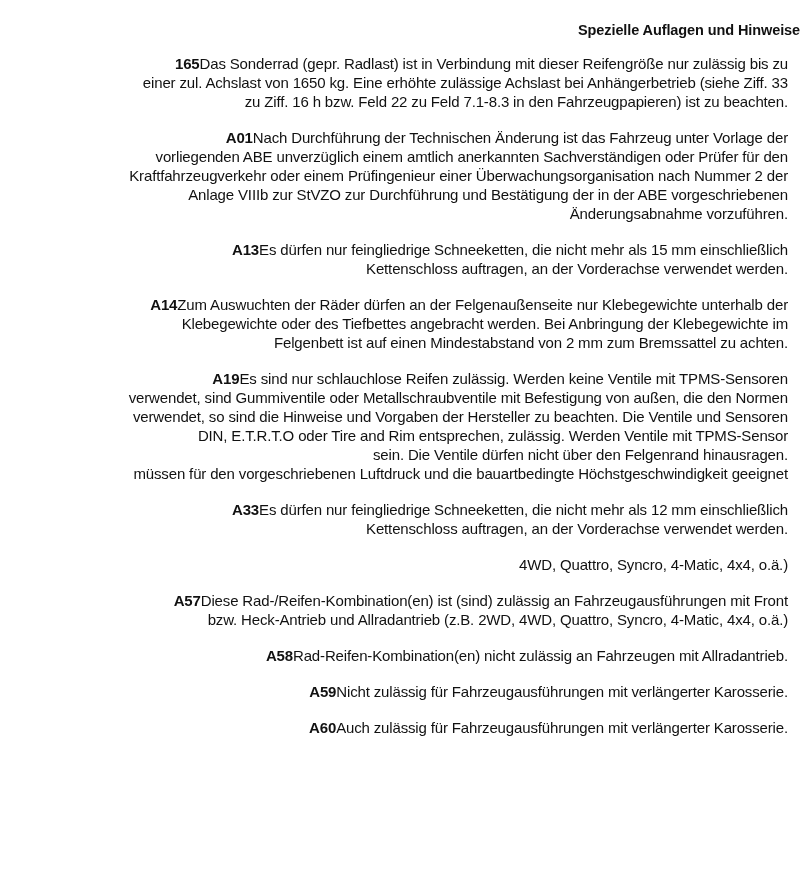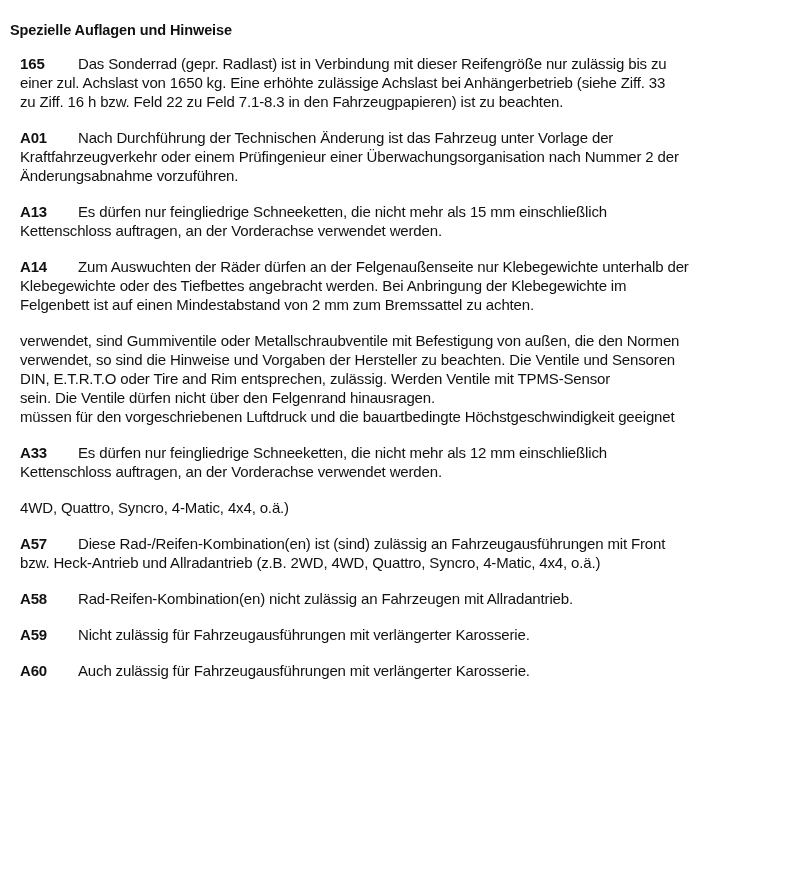--- a/index.html
+++ b/index.html
@@ -10,23 +10,24 @@
     body {
       width: 803px;
       height: 875px;
       overflow: hidden;
       position: relative;
       font-family: "Liberation Sans", sans-serif;
       color: #111111;
     }
     .page {
       position: absolute;
-      left: 8px;
+      left: 20px;
       top: 20px;
       width: 780px;
+      text-align: right;
     }
     .title {
       font-weight: bold;
       font-size: 14.5px;
       line-height: 20px;
       margin: 0 0 14px 2px;
       letter-spacing: -0.1px;
     }
     .note {
       font-size: 15px;
@@ -50,33 +51,36 @@
 <div class="page">
   <div class="title">Spezielle Auflagen und Hinweise</div>
   <div id="notes">
       <div class="note">
         <span class="line"><span class="code">165</span><span>Das Sonderrad (gepr. Radlast) ist in Verbindung mit dieser Reifengröße nur zulässig bis zu</span></span>
         <span class="line"><span>einer zul. Achslast von 1650 kg. Eine erhöhte zulässige Achslast bei Anhängerbetrieb (siehe Ziff. 33</span></span>
         <span class="line"><span>zu Ziff. 16 h bzw. Feld 22 zu Feld 7.1-8.3 in den Fahrzeugpapieren) ist zu beachten.</span></span>
       </div>
       <div class="note" style="margin-top: 17px;">
         <span class="line"><span class="code">A01</span><span>Nach Durchführung der Technischen Änderung ist das Fahrzeug unter Vorlage der</span></span>
+        <span class="line"><span>vorliegenden ABE unverzüglich einem amtlich anerkannten Sachverständigen oder Prüfer für den</span></span>
         <span class="line"><span>Kraftfahrzeugverkehr oder einem Prüfingenieur einer Überwachungsorganisation nach Nummer 2 der</span></span>
+        <span class="line"><span>Anlage VIIIb zur StVZO zur Durchführung und Bestätigung der in der ABE vorgeschriebenen</span></span>
         <span class="line"><span>Änderungsabnahme vorzuführen.</span></span>
       </div>
       <div class="note" style="margin-top: 17px;">
         <span class="line"><span class="code">A13</span><span>Es dürfen nur feingliedrige Schneeketten, die nicht mehr als 15 mm einschließlich</span></span>
         <span class="line"><span>Kettenschloss auftragen, an der Vorderachse verwendet werden.</span></span>
       </div>
       <div class="note" style="margin-top: 17px;">
         <span class="line"><span class="code">A14</span><span>Zum Auswuchten der Räder dürfen an der Felgenaußenseite nur Klebegewichte unterhalb der</span></span>
         <span class="line"><span>Klebegewichte oder des Tiefbettes angebracht werden. Bei Anbringung der Klebegewichte im</span></span>
         <span class="line"><span>Felgenbett ist auf einen Mindestabstand von 2 mm zum Bremssattel zu achten.</span></span>
       </div>
       <div class="note" style="margin-top: 17px;">
+        <span class="line"><span class="code">A19</span><span>Es sind nur schlauchlose Reifen zulässig. Werden keine Ventile mit TPMS-Sensoren</span></span>
         <span class="line"><span>verwendet, sind Gummiventile oder Metallschraubventile mit Befestigung von außen, die den Normen</span></span>
         <span class="line"><span>verwendet, so sind die Hinweise und Vorgaben der Hersteller zu beachten. Die Ventile und Sensoren</span></span>
         <span class="line"><span>DIN, E.T.R.T.O oder Tire and Rim entsprechen, zulässig. Werden Ventile mit TPMS-Sensor</span></span>
         <span class="line"><span>sein. Die Ventile dürfen nicht über den Felgenrand hinausragen.</span></span>
         <span class="line"><span>müssen für den vorgeschriebenen Luftdruck und die bauartbedingte Höchstgeschwindigkeit geeignet</span></span>
       </div>
       <div class="note" style="margin-top: 17px;">
         <span class="line"><span class="code">A33</span><span>Es dürfen nur feingliedrige Schneeketten, die nicht mehr als 12 mm einschließlich</span></span>
         <span class="line"><span>Kettenschloss auftragen, an der Vorderachse verwendet werden.</span></span>
       </div>

